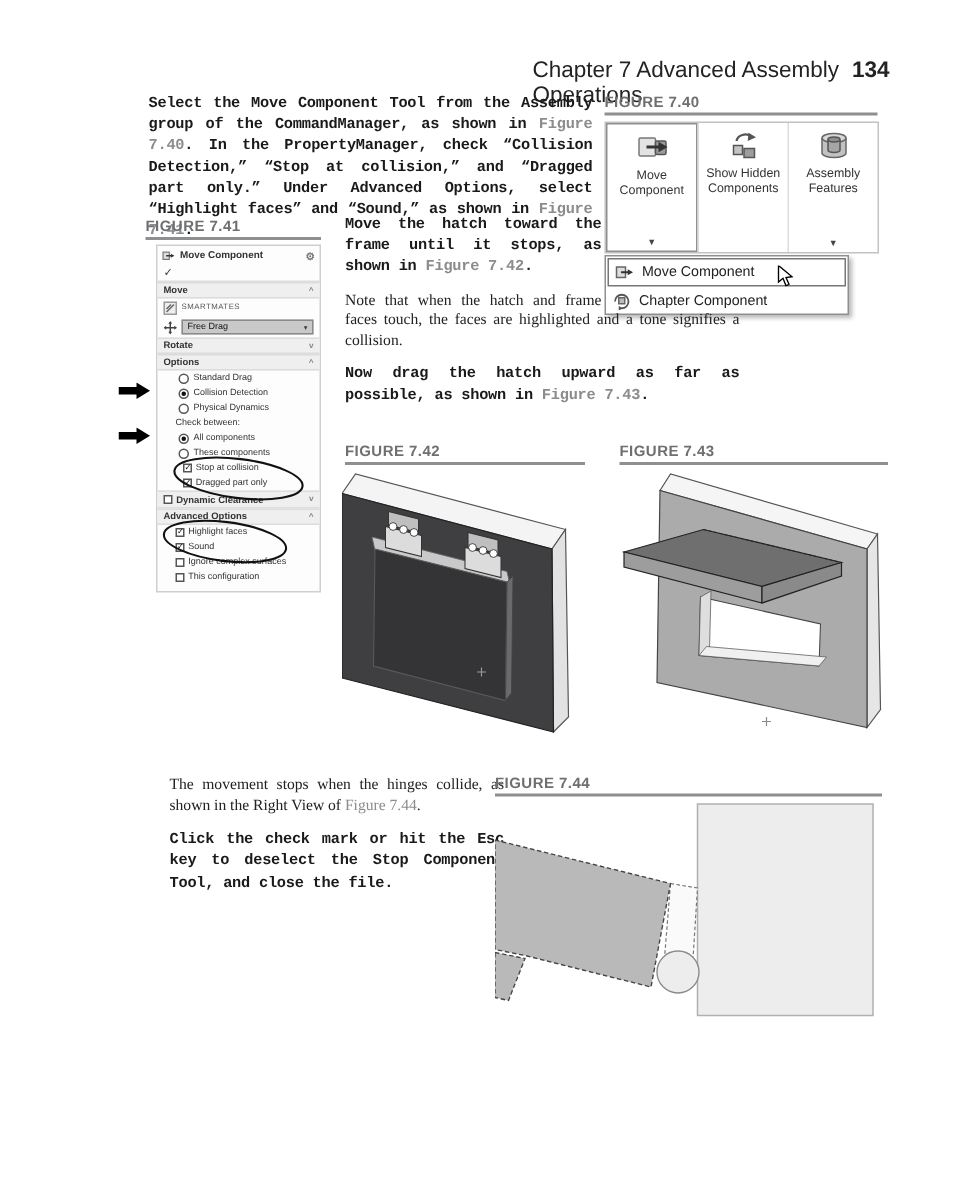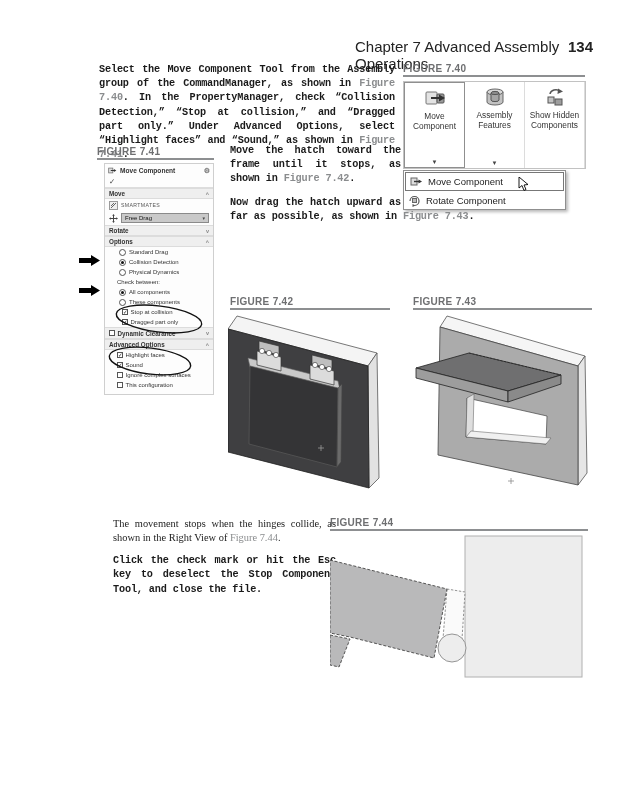--- a/index.html
+++ b/index.html
@@ -102,43 +102,43 @@
       <svg class="figsvg" width="22" height="22" viewBox="0 0 22 22">
         <rect x="2" y="5" width="11" height="12" rx="1" fill="#e3e3e3" stroke="#777"></rect>
         <rect x="13" y="7" width="7" height="9" rx="1" fill="#9a9a9a" stroke="#555"></rect>
         <line x1="7" y1="11" x2="16" y2="11" stroke="#333" stroke-width="2"></line>
         <polygon points="15,7.5 21,11 15,14.5" fill="#333"></polygon>
       </svg>
     </span>
     <span class="tb-label">Move Component</span>
     <span class="tb-drop">▼</span>
   </div>
+  <div class="tb-btn sep" style="border-left:1px solid #dcdcdc;">
+    <span>
+      <svg class="figsvg" width="22" height="22" viewBox="0 0 22 22">
+        <path d="M6 8 A6 5 0 0 1 16 5" fill="none" stroke="#555" stroke-width="1.5"></path>
+        <polygon points="14,2.5 19,5.5 13.5,8" fill="#555"></polygon>
+        <rect x="4" y="11" width="6" height="6" fill="#c4c4c4" stroke="#555"></rect>
+        <rect x="11" y="13" width="7" height="6" fill="#9d9d9d" stroke="#555"></rect>
+      </svg>
+    </span>
+    <span class="tb-label">Show Hidden Components</span>
+  </div>
   <div class="tb-btn">
     <span>
       <svg class="figsvg" width="22" height="22" viewBox="0 0 22 22">
         <path d="M3 6 L3 16 A8 3 0 0 0 19 16 L19 6" fill="#c2c2c2" stroke="#666"></path>
         <ellipse cx="11" cy="6" rx="8" ry="3" fill="#d8d8d8" stroke="#666"></ellipse>
         <path d="M7 7 L7 14 A4 1.6 0 0 0 15 14 L15 7" fill="#a5a5a5" stroke="#555"></path>
         <ellipse cx="11" cy="7" rx="4" ry="1.6" fill="#8e8e8e" stroke="#555"></ellipse>
       </svg>
     </span>
     <span class="tb-label">Assembly Features</span>
     <span class="tb-drop">▼</span>
   </div>
-  <div class="tb-btn sep" style="border-left:1px solid #dcdcdc;">
-    <span>
-      <svg class="figsvg" width="22" height="22" viewBox="0 0 22 22">
-        <path d="M6 8 A6 5 0 0 1 16 5" fill="none" stroke="#555" stroke-width="1.5"></path>
-        <polygon points="14,2.5 19,5.5 13.5,8" fill="#555"></polygon>
-        <rect x="4" y="11" width="6" height="6" fill="#c4c4c4" stroke="#555"></rect>
-        <rect x="11" y="13" width="7" height="6" fill="#9d9d9d" stroke="#555"></rect>
-      </svg>
-    </span>
-    <span class="tb-label">Show Hidden Components</span>
-  </div>
 </div>
 
 <div class="abs menu">
   <div class="menu-item selected">
     <span>
       <svg class="figsvg" width="13" height="13" viewBox="0 0 13 13">
         <rect x="1" y="3" width="6" height="7" fill="#ddd" stroke="#666"></rect>
         <line x1="4" y1="6.5" x2="9" y2="6.5" stroke="#333" stroke-width="1.4"></line>
         <polygon points="8.5,4.5 12,6.5 8.5,8.5" fill="#333"></polygon>
       </svg>
@@ -151,21 +151,21 @@
     </span>
   </div>
   <div class="menu-item">
     <span>
       <svg class="figsvg" width="13" height="13" viewBox="0 0 13 13">
         <rect x="4.5" y="4.5" width="4" height="4" fill="#bbb" stroke="#666"></rect>
         <path d="M2 7 A4.5 4.5 0 1 1 6.5 11.5" fill="none" stroke="#555" stroke-width="1.2"></path>
         <polygon points="4.5,10 7.5,11.5 4.5,13" fill="#555"></polygon>
       </svg>
     </span>
-    <span>Rotate Component</span>
+    <span>Chapter Component</span>
   </div>
 </div>
 
 <div class="abs figlabel" style="left:97px;top:146px;">FIGURE 7.41</div>
 <div class="abs figrule" style="left:97px;top:158px;width:117px;"></div>
 
 <div class="abs pmwrap">
   <div class="pm">
     <div class="pm-title">
       <span>
@@ -287,20 +287,21 @@
     <ellipse cx="47" cy="17" rx="43" ry="13" transform="rotate(7 47 17)" fill="none" stroke="#111" stroke-width="1.4"></ellipse>
   </svg>
   <svg class="annot" style="left:2px;top:180px;" width="90" height="36" viewBox="0 0 90 36">
     <ellipse cx="44" cy="18" rx="41" ry="13" transform="rotate(7 44 18)" fill="none" stroke="#111" stroke-width="1.4"></ellipse>
   </svg>
 </div>
 
 <div class="abs midcol">
   <div class="spacer"></div>
   <p class="boldpara autoref">Move the hatch toward the frame until it stops, as shown in <span class="figref">Figure 7.42</span>.</p>
+  <p class="serifpara m2 autoref">Note that when the hatch and frame faces touch, the faces are highlighted and a tone signifies a collision.</p>
   <p class="boldpara m3 autoref">Now drag the hatch upward as far as possible, as shown in <span class="figref">Figure 7.43</span>.</p>
 </div>
 
 <div class="abs figlabel" style="left:230px;top:296px;">FIGURE 7.42</div>
 <div class="abs figrule" style="left:230px;top:308px;width:160px;"></div>
 <svg class="abs figsvg" style="left:228px;top:313px;" width="170" height="182" viewBox="0 0 170 182">
 
   <polygon points="0,16 9,3 149,40 140,53" fill="#f4f4f4" stroke="#555" stroke-width="0.8"></polygon>
   <polygon points="140,53 149,40 151,165 141,175" fill="#e2e2e2" stroke="#555" stroke-width="0.8"></polygon>
   <polygon points="0,16 140,53 141,175 0,139" fill="#3f3f41" stroke="#222" stroke-width="0.8"></polygon>

